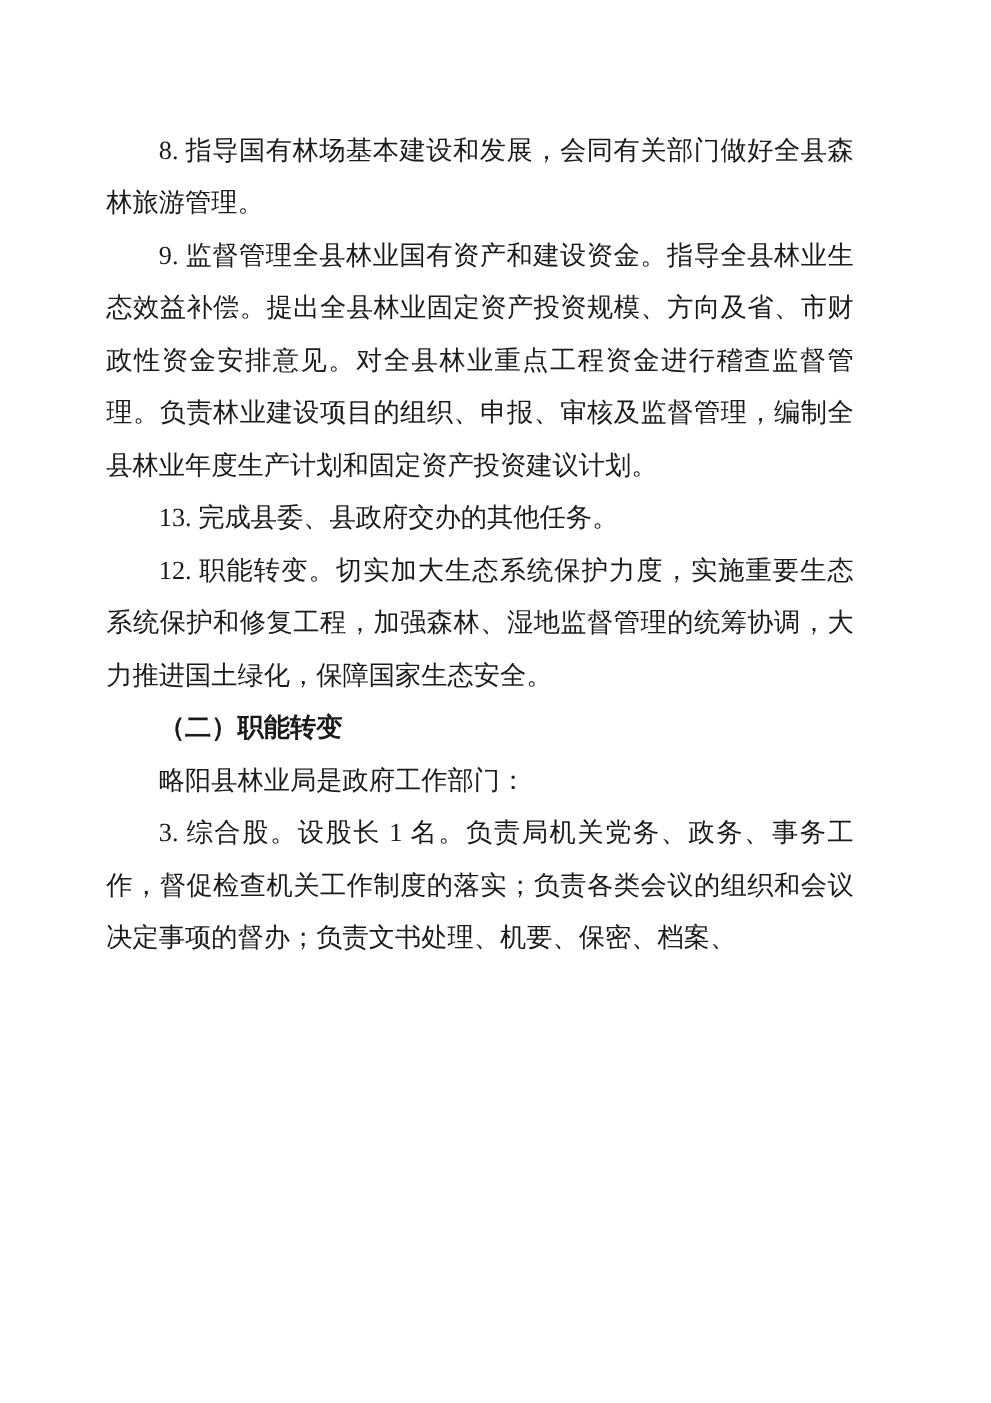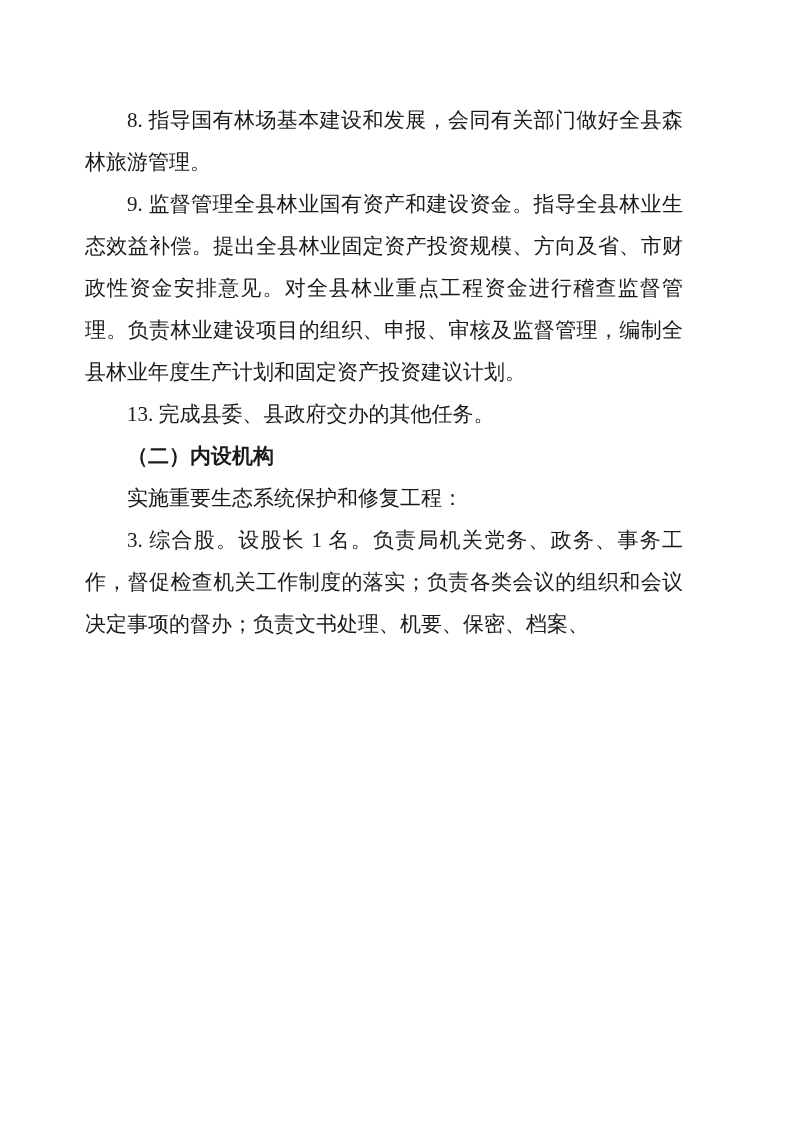--- a/index.html
+++ b/index.html
@@ -38,17 +38,18 @@
   }
 </style>
 </head>
 <body>
 
 <div class="page">
   <div class="doc-body">
     <p>8. 指导国有林场基本建设和发展，会同有关部门做好全县森林旅游管理。</p>
     <p>9. 监督管理全县林业国有资产和建设资金。指导全县林业生态效益补偿。提出全县林业固定资产投资规模、方向及省、市财政性资金安排意见。对全县林业重点工程资金进行稽查监督管理。负责林业建设项目的组织、申报、审核及监督管理，编制全县林业年度生产计划和固定资产投资建议计划。</p>
     <p>13. 完成县委、县政府交办的其他任务。</p>
-    <p class="heading">（二）内设机构</p>
-    <p>实施重要生态系统保护和修复工程：</p>
+    <p>12. 职能转变。切实加大生态系统保护力度，实施重要生态系统保护和修复工程，加强森林、湿地监督管理的统筹协调，大力推进国土绿化，保障国家生态安全。</p>
+    <p class="heading">（二）职能转变</p>
+    <p>略阳县林业局是政府工作部门：</p>
     <p>3. 综合股。设股长 1 名。负责局机关党务、政务、事务工作，督促检查机关工作制度的落实；负责各类会议的组织和会议决定事项的督办；负责文书处理、机要、保密、档案、</p>
   </div>
 </div>
 
 </body></html>

